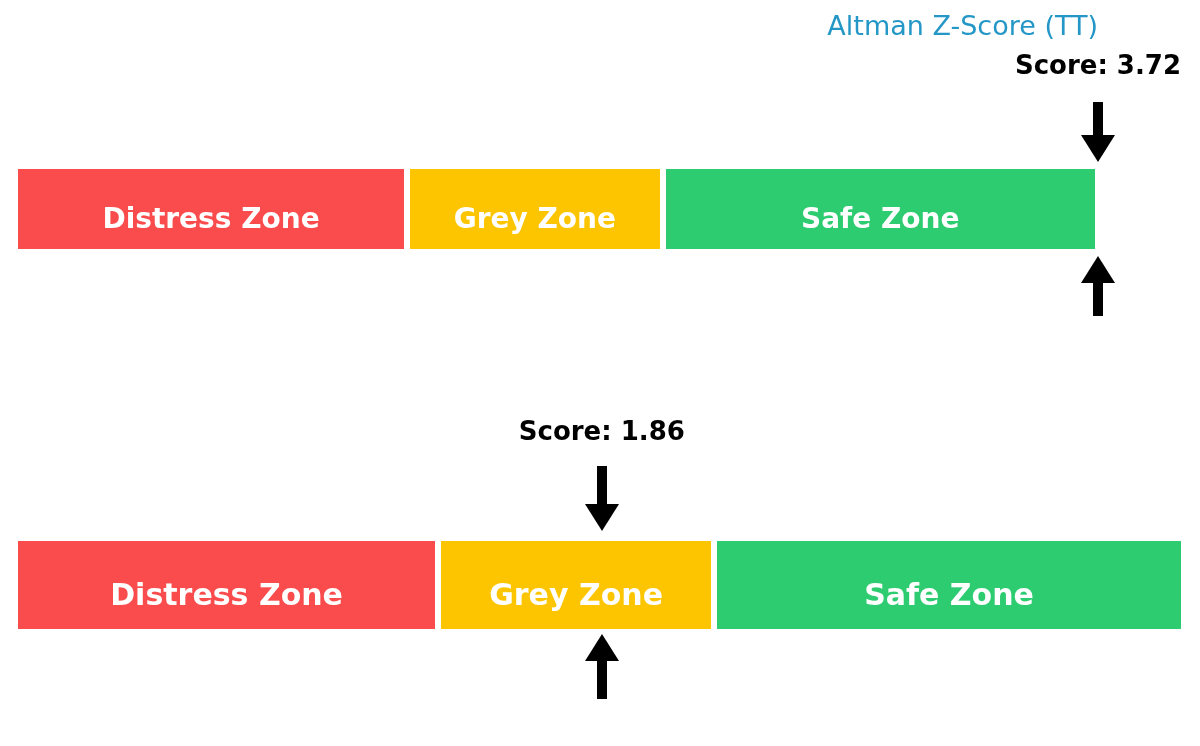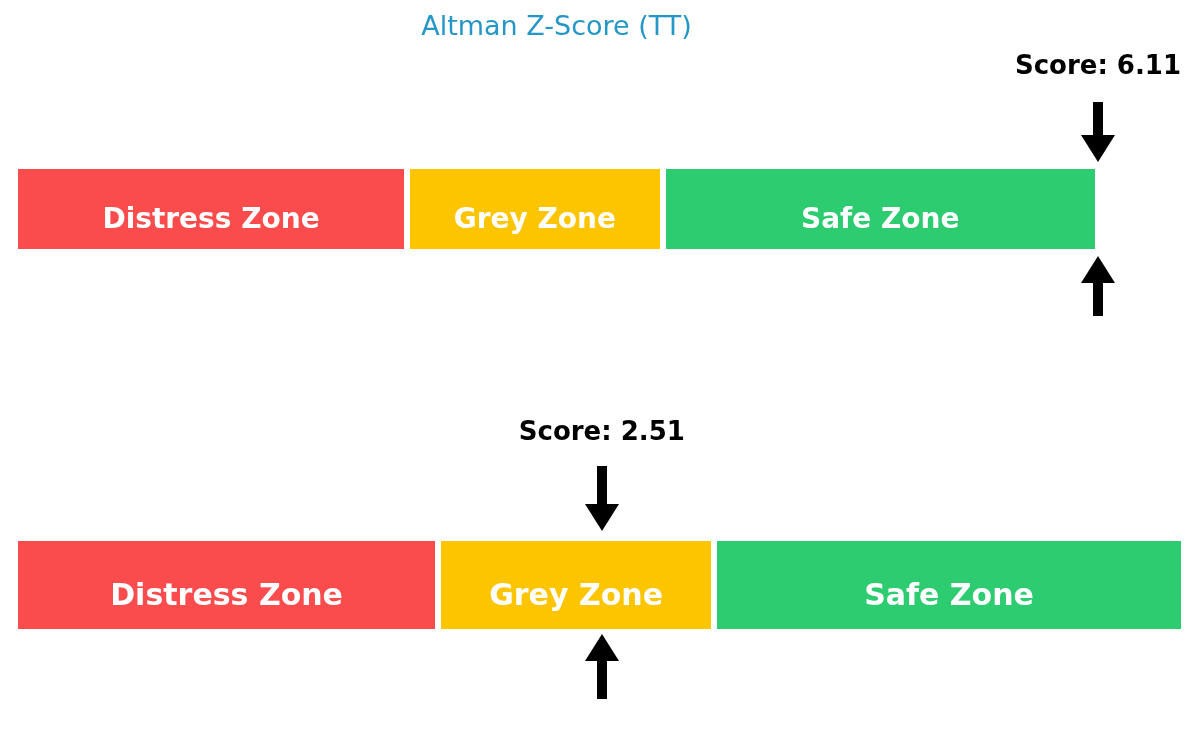--- a/index.html
+++ b/index.html
@@ -17,21 +17,21 @@
 
   .chart-title {
     position: absolute;
     left: 0; width: 100%;
     text-align: center;
     font-size: 27px;
     font-weight: normal;
     color: var(--title-color, #2497c6);
     white-space: nowrap;
   }
-  .chart-tt  .chart-title { top: 10px; }
+  .chart-tt  .chart-title { top: 10px; text-align: right; }
   .chart-jci .chart-title { top: 0; }
 
   .score-label {
     position: absolute;
     transform: translateX(-50%);
     font-size: 26px;
     font-weight: bold;
     color: var(--text-color, #000);
     white-space: nowrap;
   }
@@ -87,21 +87,21 @@
     margin-top: 19px;
   }
   .chart-tt  .zone-label { font-size: 28px; }
   .chart-jci .zone-label { font-size: 30px; }
 </style>
 </head>
 <body style="background: rgb(255, 255, 255);">
 
 <section class="chart chart-tt">
   <h2 class="chart-title">Altman Z-Score (TT)</h2>
-  <div class="score-label marker" style="left: 100%;">Score: 6.11</div>
+  <div class="score-label marker" style="left: 100%;">Score: 3.72</div>
   <div class="arrow arrow-down marker" style="left: 100%;">
     <span class="stem"></span>
     <span class="head head-down"></span>
   </div>
   <div class="bar">
     <div class="zone" style="width: 36.2%; background: rgb(250, 75, 77);">
       <span class="zone-label">Distress Zone</span>
     </div>
     <div class="zone" style="width: 23.6%; background: rgb(253, 197, 0);">
       <span class="zone-label">Grey Zone</span>
@@ -110,21 +110,21 @@
       <span class="zone-label">Safe Zone</span>
     </div>
   </div>
   <div class="arrow arrow-up marker" style="left: 100%;">
     <span class="head head-up"></span>
     <span class="stem"></span>
   </div>
 </section>
 
 <section class="chart chart-jci">
-  <div class="score-label marker" style="left: 50.2%;">Score: 2.51</div>
+  <div class="score-label marker" style="left: 50.2%;">Score: 1.86</div>
   <div class="arrow arrow-down marker" style="left: 50.2%;">
     <span class="stem"></span>
     <span class="head head-down"></span>
   </div>
   <div class="bar">
     <div class="zone" style="width: 36.2%; background: rgb(250, 75, 77);">
       <span class="zone-label">Distress Zone</span>
     </div>
     <div class="zone" style="width: 23.6%; background: rgb(253, 197, 0);">
       <span class="zone-label">Grey Zone</span>

